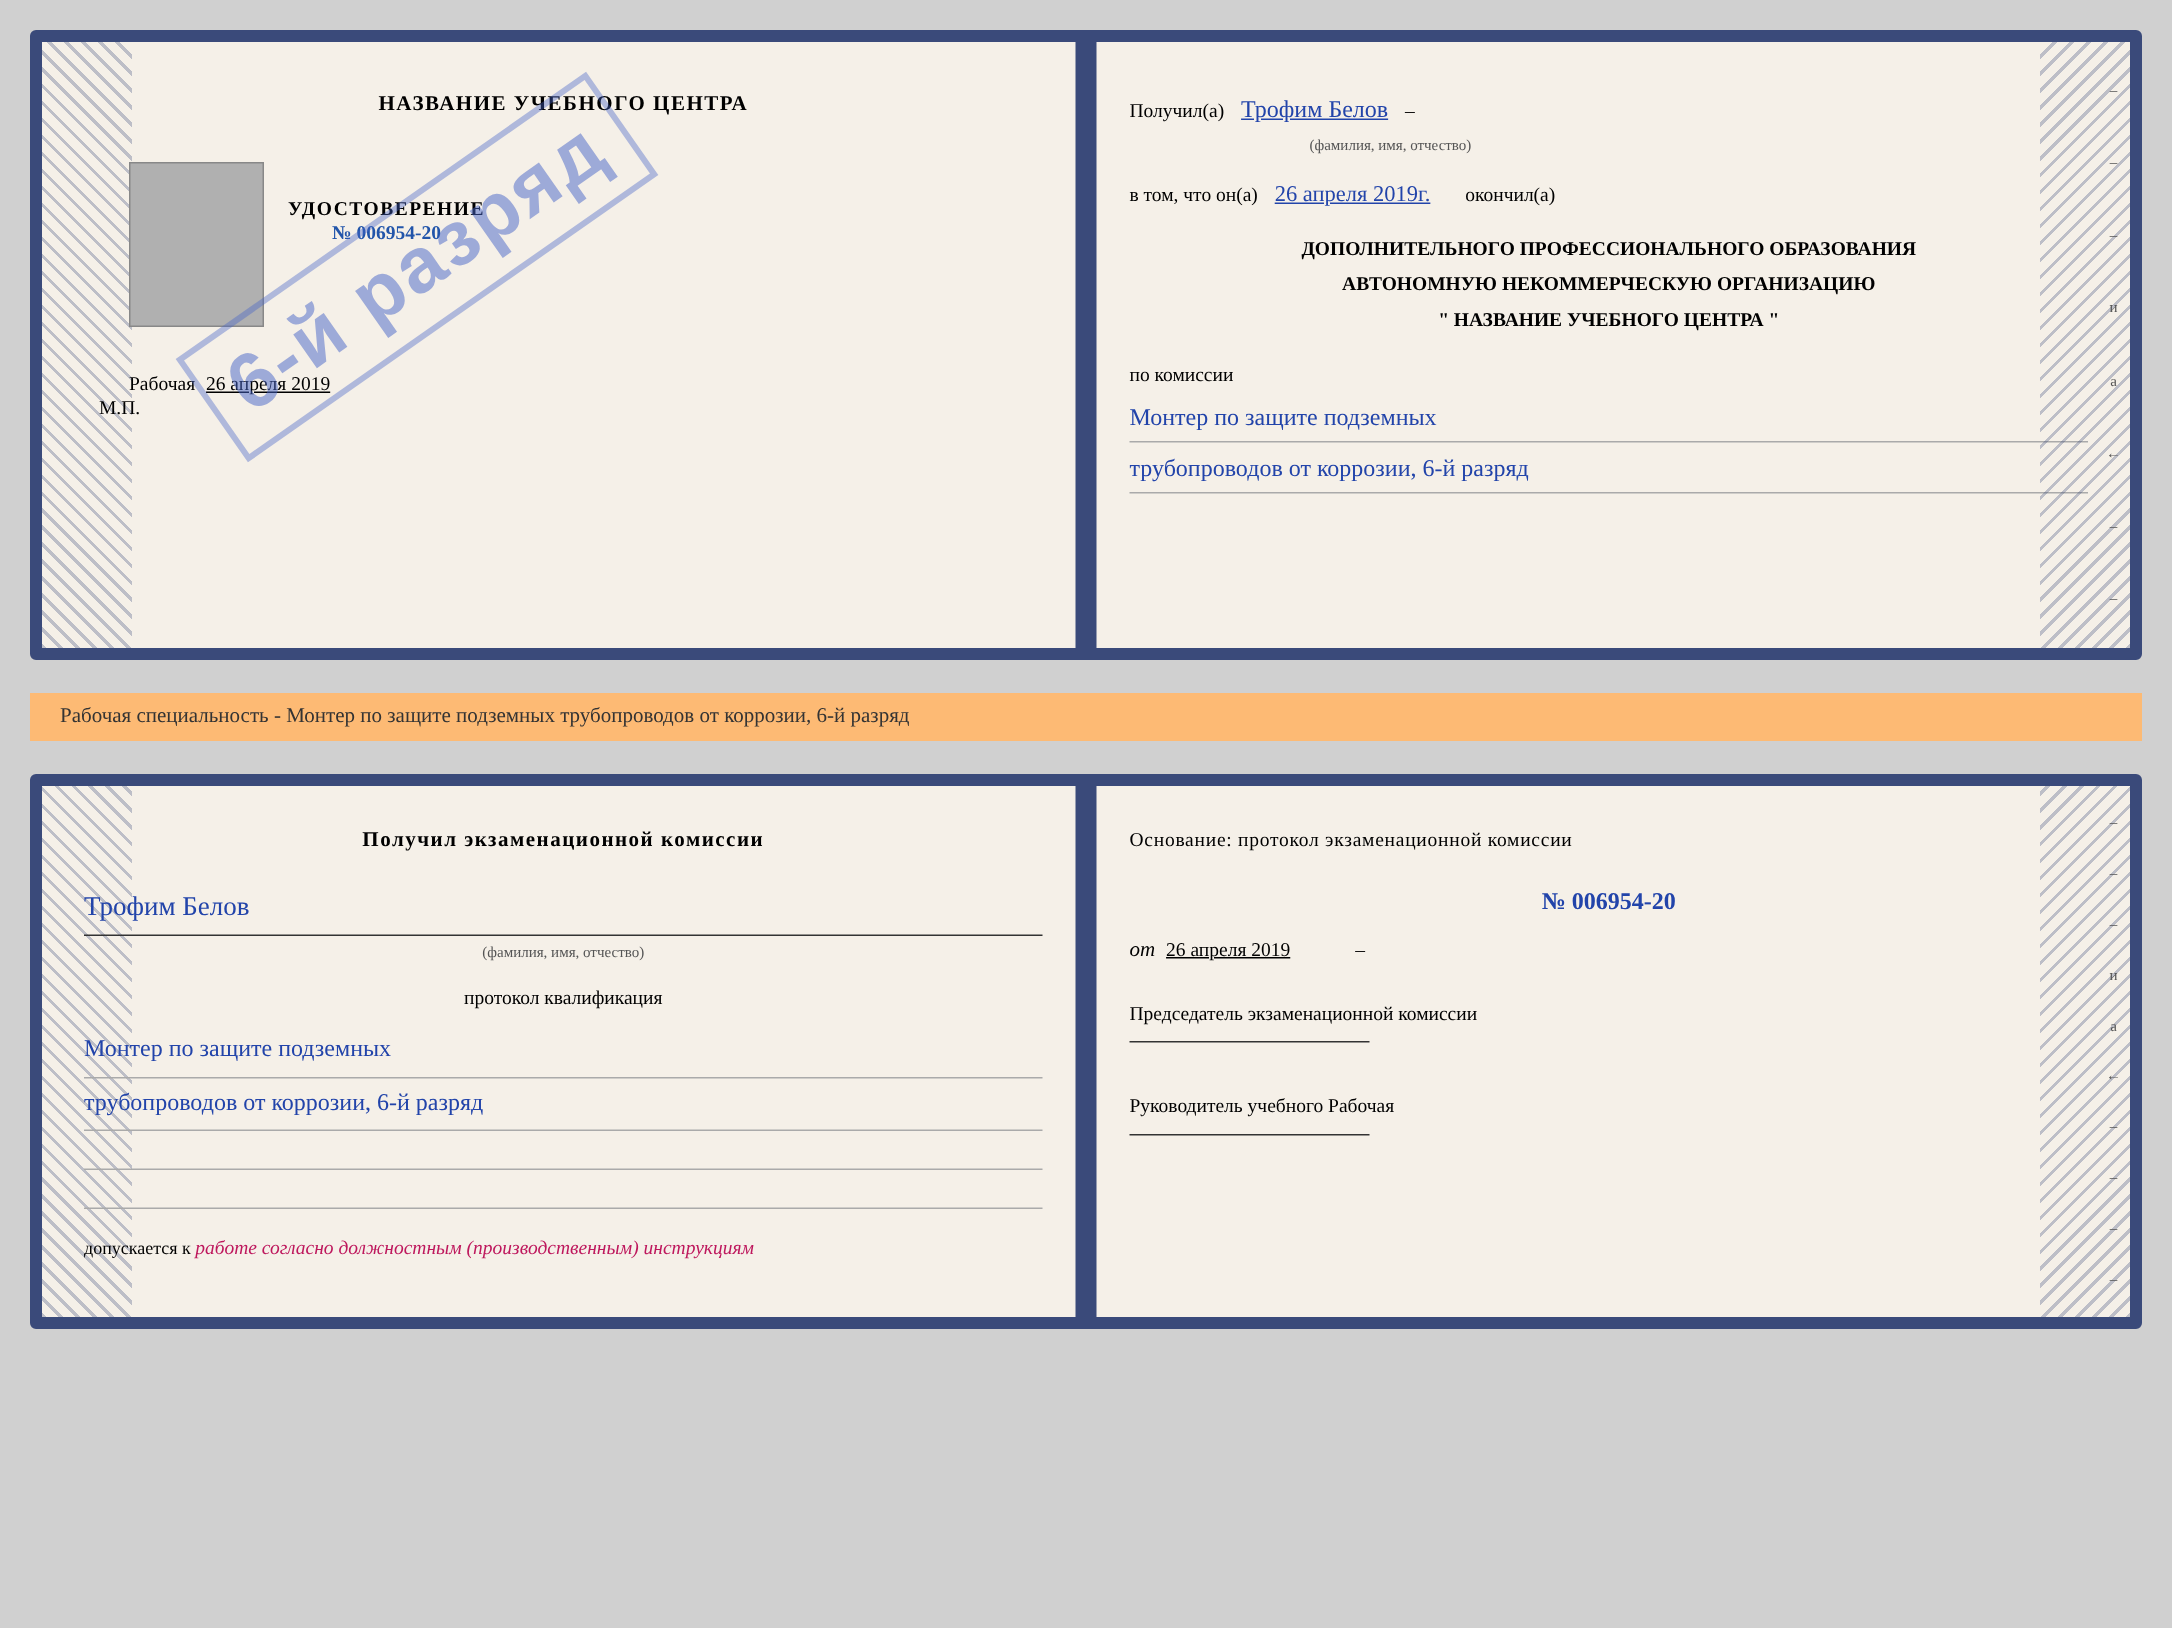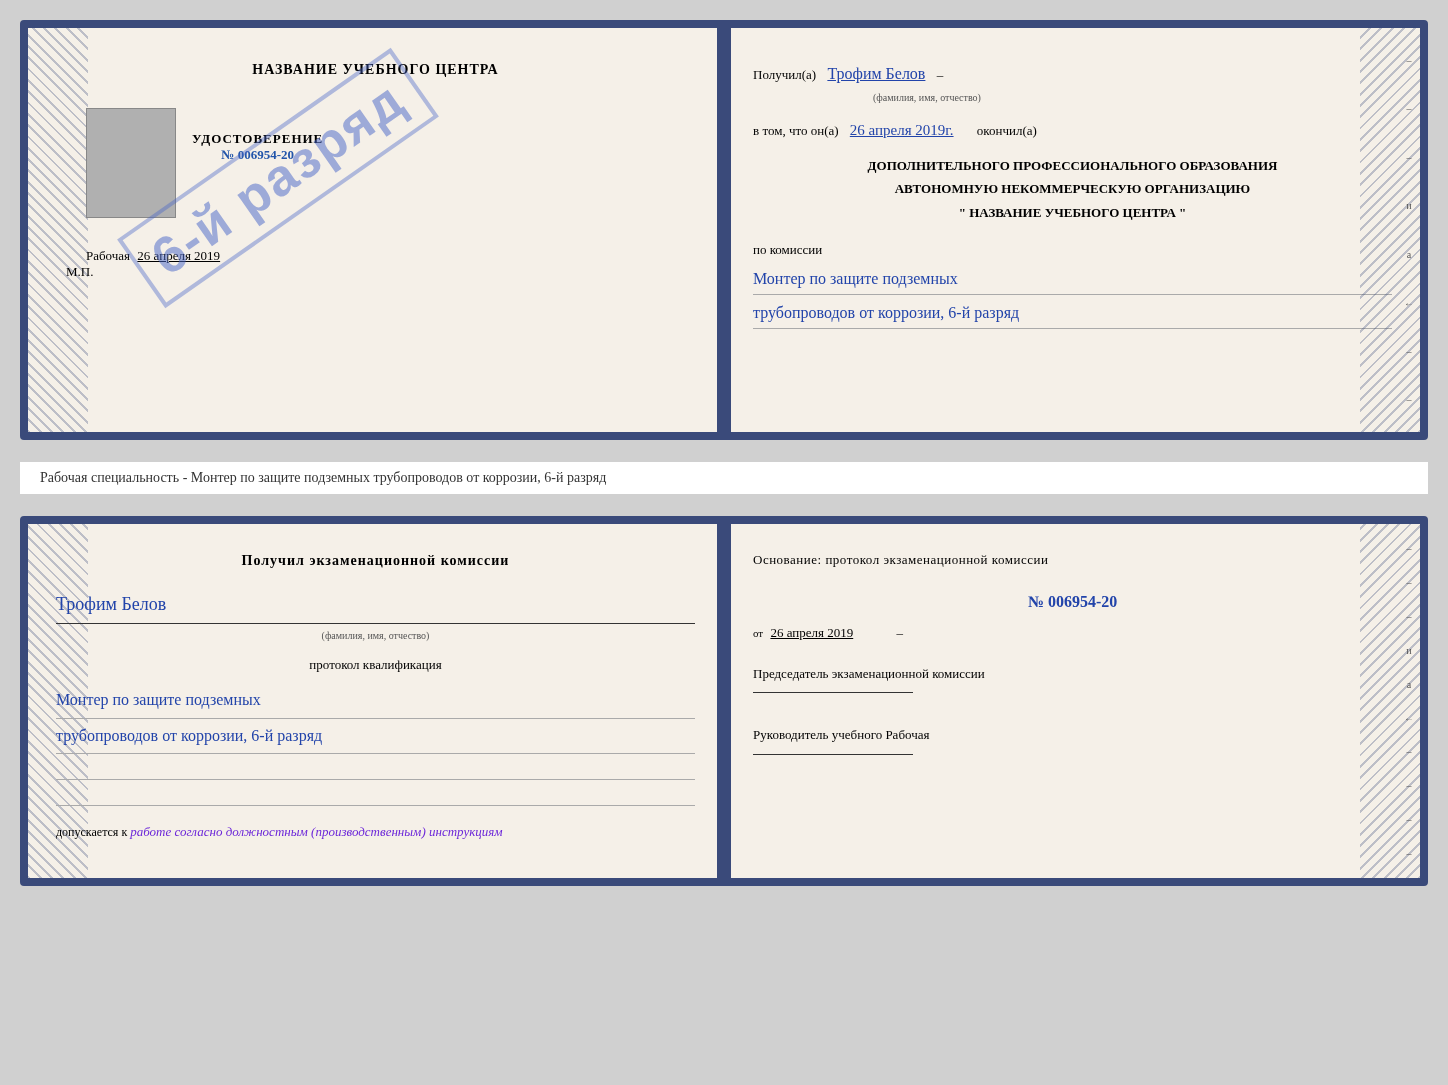--- a/index.html
+++ b/index.html
@@ -189,21 +189,21 @@
     }
 
     .bold-caps {
       font-weight: bold;
       text-transform: uppercase;
       font-size: 13px;
     }
 
     
     .middle-label {
-      background: #ffffff;
+      background: #fdba74;
       padding: 8px 20px;
       font-size: 14px;
       color: #333;
     }
 
     
     .cert-bottom {
       display: flex;
       background: #f5f0e8;
       border: 8px solid #3a4a7a;
@@ -242,21 +242,21 @@
 
     .signature-line {
       border-bottom: 1px solid #333;
       width: 160px;
       margin-top: 6px;
     }
 
     .italic-text {
       font-style: italic;
       font-family: 'Segoe Script', 'Comic Sans MS', cursive;
-      color: #6d28d9;
+      color: #be185d;
       font-size: 13px;
     }
 
     .решение-header {
       font-size: 14px;
       font-weight: bold;
       letter-spacing: 1px;
       text-align: center;
       margin-bottom: 12px;
     }
@@ -396,21 +396,21 @@
         <span class="italic-text">работе согласно должностным (производственным) инструкциям</span>
       </div>
     </div>
 
     <div class="bottom-right" style="padding-left:30px;">
       <div style="margin-bottom:14px; letter-spacing:0.5px;">Основание: протокол экзаменационной комиссии</div>
 
       <div class="center-text" style="font-size:16px; font-weight:bold; color:#2244aa; margin-bottom:4px;">№ 006954-20</div>
 
       <div style="margin-bottom:16px;">
-        <span style="font-size:11px;">от</span>
+        <span style="font-size:14px;font-style:italic;">от</span>
         <span style="text-decoration:underline; margin-left:4px;">26 апреля 2019</span>
         <span style="margin-left:40px;">–</span>
       </div>
 
       <div style="margin-bottom:30px;">
         <div>Председатель экзаменационной комиссии</div>
         <div class="signature-line"></div>
       </div>
 
       <div>

